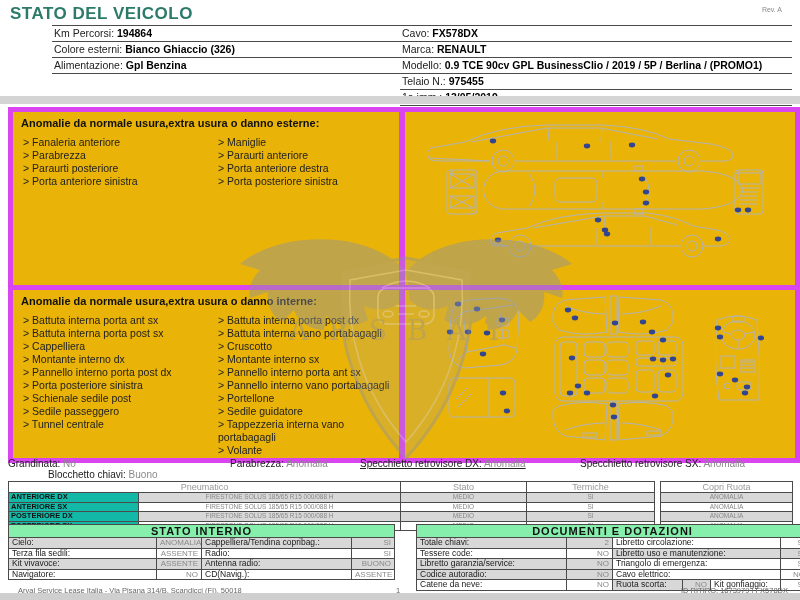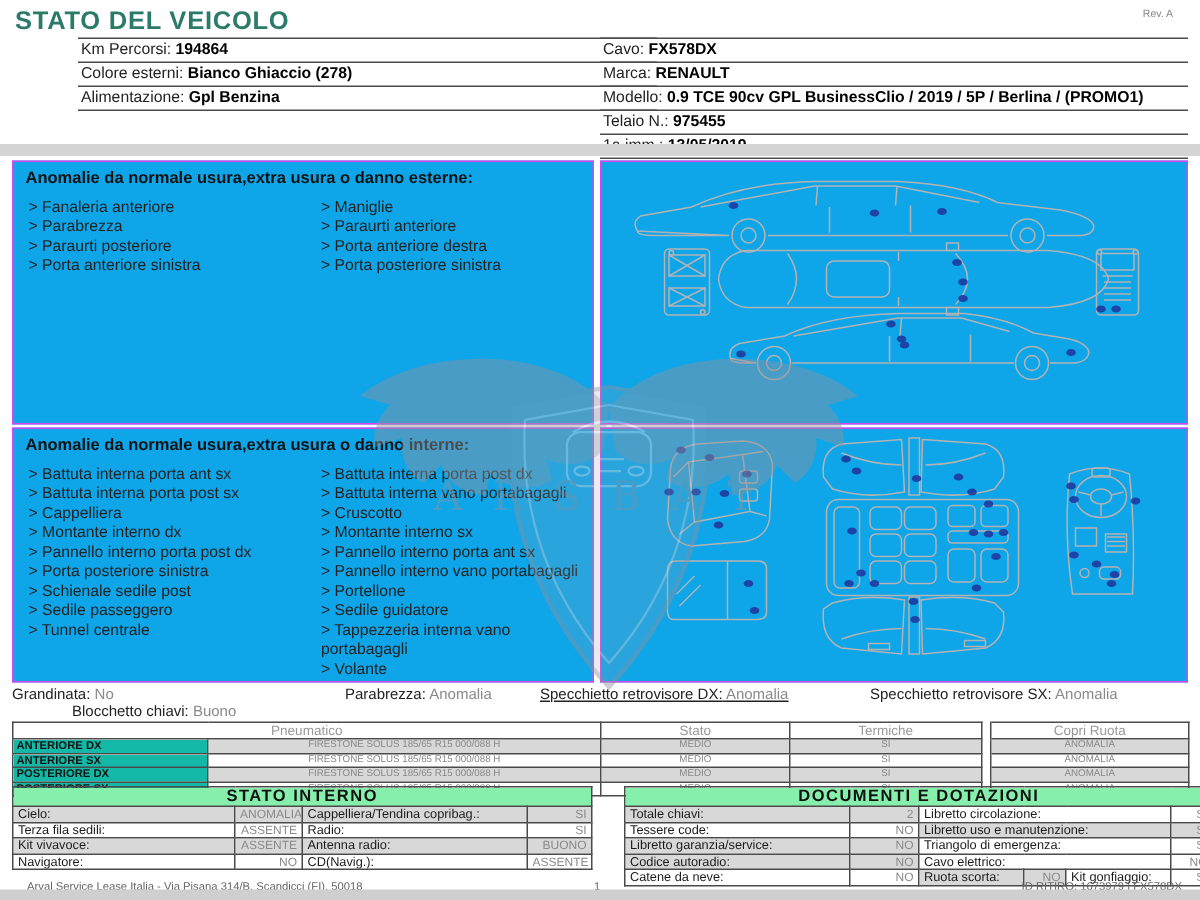--- a/index.html
+++ b/index.html
@@ -12,21 +12,21 @@
   .hgroup{position:absolute;top:25px;border-top:1px solid #4a4a4a;}
   #hleft{left:8px;width:386px;margin-left:44px;}
   #hright{left:400px;width:392px;}
   .hrow{border-bottom:1px solid #4a4a4a;padding:1px 2px 2px;font-size:10.5px;line-height:12px;}
   .hlbl{color:#222;}
   .hval{font-weight:bold;color:#000;}
   .band{position:absolute;left:0;width:800px;background:#d4d4d4;}
   #band-top{top:96px;height:8px;}
   #band-bottom{top:593px;height:7px;background:#cfcfcf;}
   
-  .box{position:absolute;border:1px solid #d946ef;background:#0ea5e9;}
+  .box{position:absolute;border:5px solid #d946ef;background:#eab308;}
   #ext-text{left:8px;top:107px;width:386px;height:174px;}
   #ext-diag{left:400px;top:107px;width:390px;height:174px;}
   #int-text{left:8px;top:285px;width:386px;height:168px;}
   #int-diag{left:400px;top:285px;width:390px;height:168px;}
   .box-title{padding:5px 8px 3px;font-size:11px;font-weight:bold;color:#111;}
   .list-col{position:absolute;top:24px;font-size:10.5px;line-height:12.5px;color:#222;}
   .col-a{left:10px;width:185px;}
   .col-b{left:205px;width:176px;}
   .list-col div{margin-bottom:.5px;}
   
@@ -66,21 +66,21 @@
 </head>
 <body>
 
 <div id="page">
 
   <div class="page-title">STATO DEL VEICOLO</div>
   <div class="rev">Rev. A</div>
 
   <div class="hgroup" id="hleft">
     <div class="hrow"><span class="hlbl">Km Percorsi:</span> <span class="hval">194864</span></div>
-    <div class="hrow"><span class="hlbl">Colore esterni:</span> <span class="hval">Bianco Ghiaccio (278)</span></div>
+    <div class="hrow"><span class="hlbl">Colore esterni:</span> <span class="hval">Bianco Ghiaccio (326)</span></div>
     <div class="hrow"><span class="hlbl">Alimentazione:</span> <span class="hval">Gpl Benzina</span></div>
   </div>
 
   <div class="hgroup" id="hright">
     <div class="hrow"><span class="hlbl">Cavo:</span> <span class="hval">FX578DX</span></div>
     <div class="hrow"><span class="hlbl">Marca:</span> <span class="hval">RENAULT</span></div>
     <div class="hrow" style="white-space:normal;"><span class="hlbl">Modello:</span> <span class="hval">0.9 TCE 90cv GPL BusinessClio / 2019 / 5P / Berlina / (PROMO1)</span></div>
     <div class="hrow"><span class="hlbl">Telaio N.:</span> <span class="hval">975455</span></div>
     <div class="hrow"><span class="hlbl">1a imm.:</span> <span class="hval">13/05/2019</span></div>
   </div>

